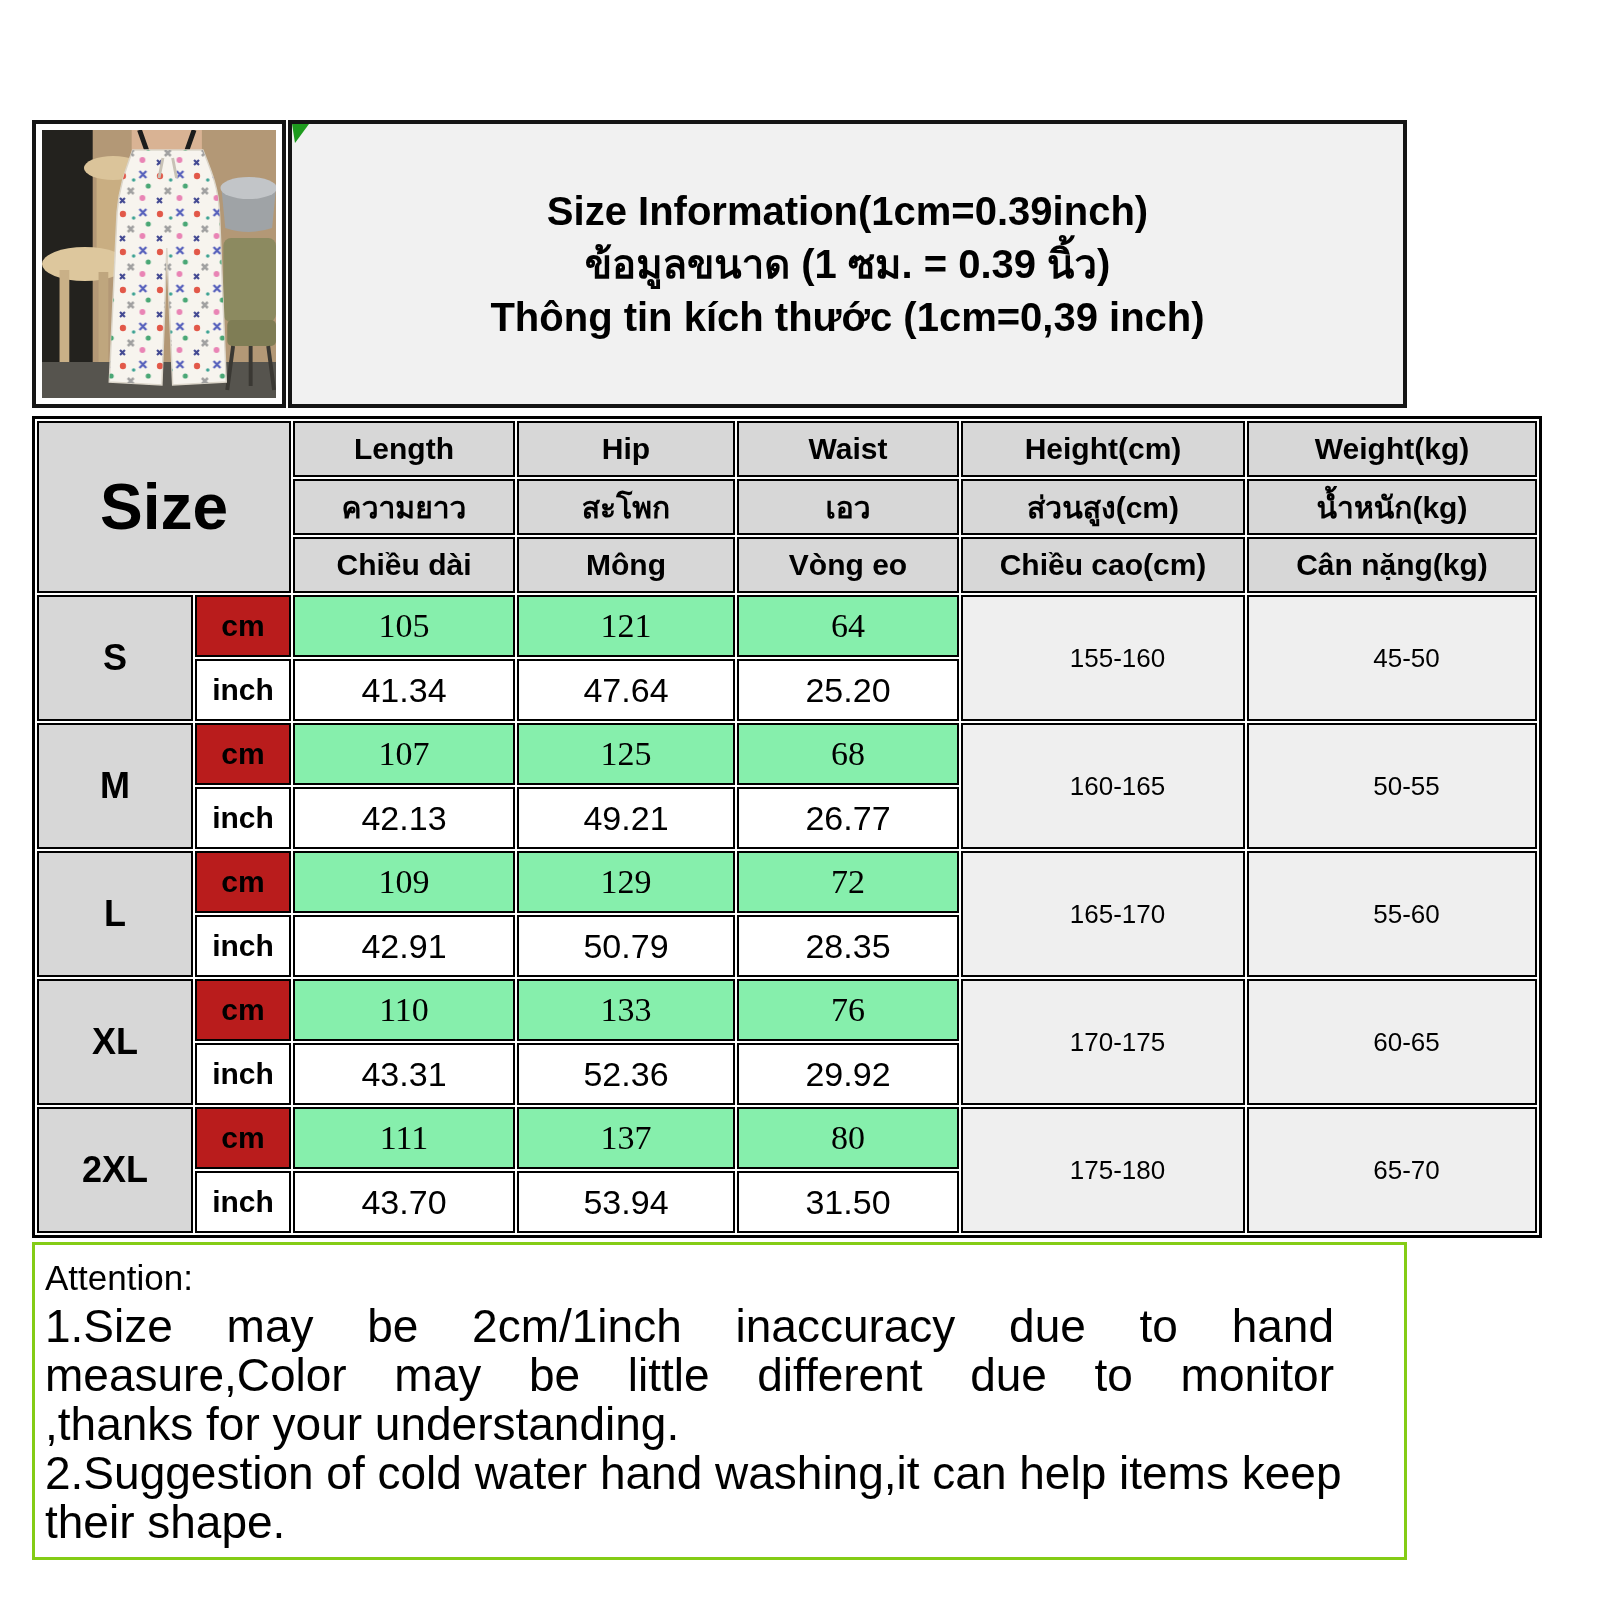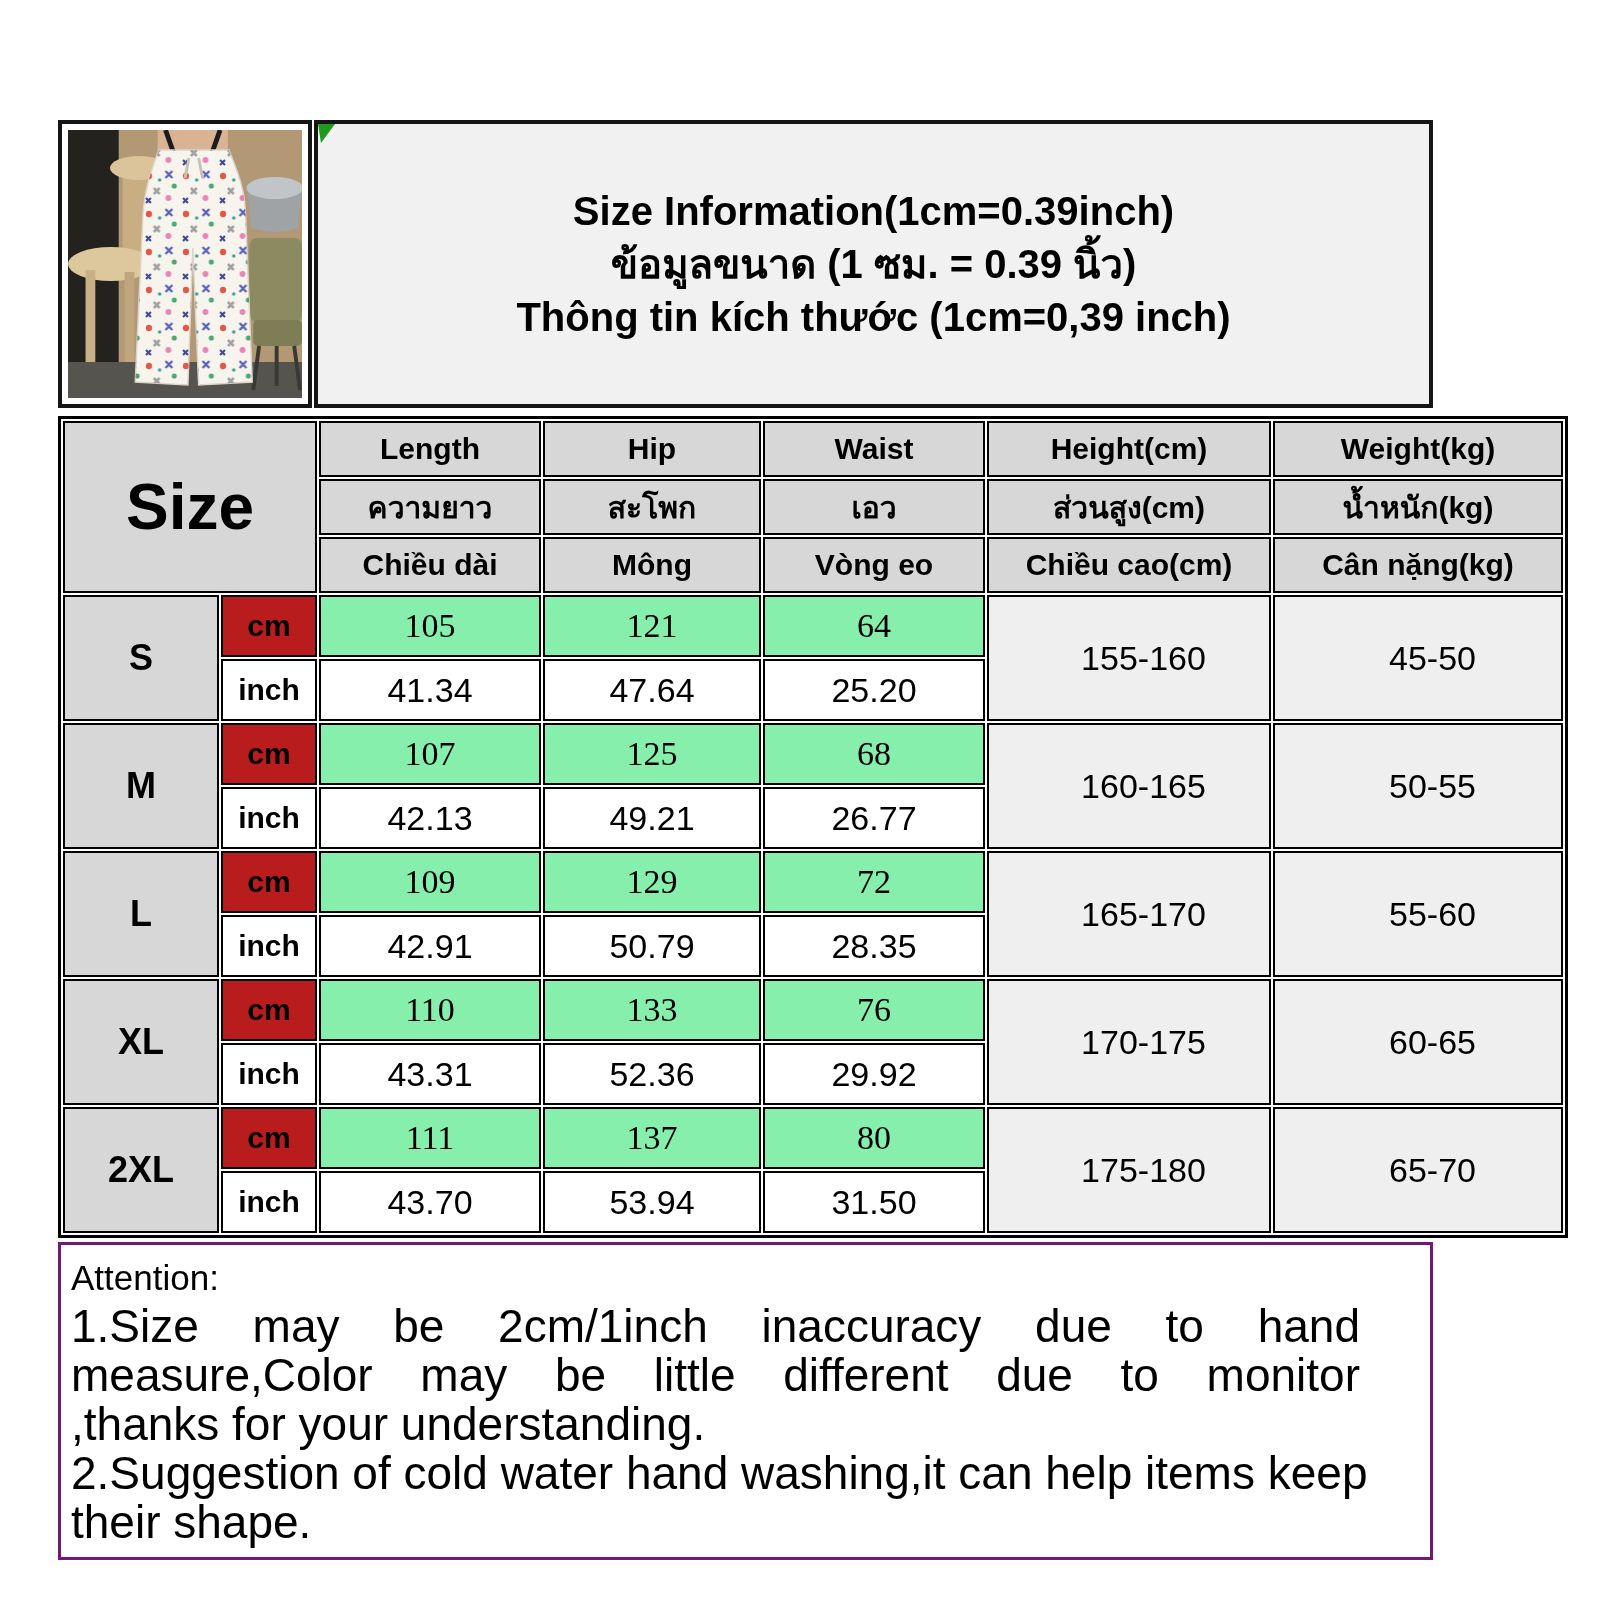--- a/index.html
+++ b/index.html
@@ -3,21 +3,21 @@
 <meta charset="utf-8">
 <style>
   html,body{margin:0;padding:0;}
   body{
     width:1600px;height:1600px;
     background:#ffffff;
     font-family:"Liberation Sans","DejaVu Sans",sans-serif;
     color:#000;
     position:relative;
   }
-  .content{position:absolute;left:58px;top:120px;width:1375px;}
+  .content{position:absolute;left:32px;top:120px;width:1375px;}
 
   
   .top-section{display:flex;align-items:stretch;height:288px;}
   .photo-box{
     width:254px;box-sizing:border-box;flex:0 0 254px;
     border:4px solid #151515;background:#fff;padding:6px;
   }
   .photo-box svg{display:block;width:100%;height:100%;}
   .title-box{
     flex:1;box-sizing:border-box;margin-left:2px;
@@ -43,26 +43,26 @@
   }
   .hd{background:#d7d7d7;font-weight:bold;font-size:30px;}
   .hd-row td{height:50px;}
   .data-row td{height:56px;}
   .size-cell{background:#d7d7d7;font-weight:bold;font-size:64px;}
   .size-label{background:#d7d7d7;font-weight:bold;font-size:36px;}
   .unit-cm{background:#b91c1c;font-weight:bold;font-size:30px;}
   .unit-inch{background:#ffffff;font-weight:bold;font-size:30px;}
   .val-cm{background:#86efac;font-size:34px;font-family:Liberation Serif, serif;}
   .val-inch{background:#ffffff;font-size:34px;}
-  .val-span{background:#efefef;font-size:34px;padding-left:30px;}
+  .val-span{background:#efefef;font-size:26px;padding-left:30px;}
 
   
   .attention-box{
     margin-top:4px;box-sizing:border-box;
-    border:3px solid #701a75;background:#fff;
+    border:3px solid #84cc16;background:#fff;
     min-height:228px;padding:8px 14px 10px 10px;
   }
   .attention-title{font-size:35px;line-height:49px;}
   .attention-line{font-size:46px;line-height:49px;}
   .attention-line.justified{text-align:justify;text-align-last:justify;padding-right:56px;}
 </style>
 </head>
 <body>
 
 <div class="content">

